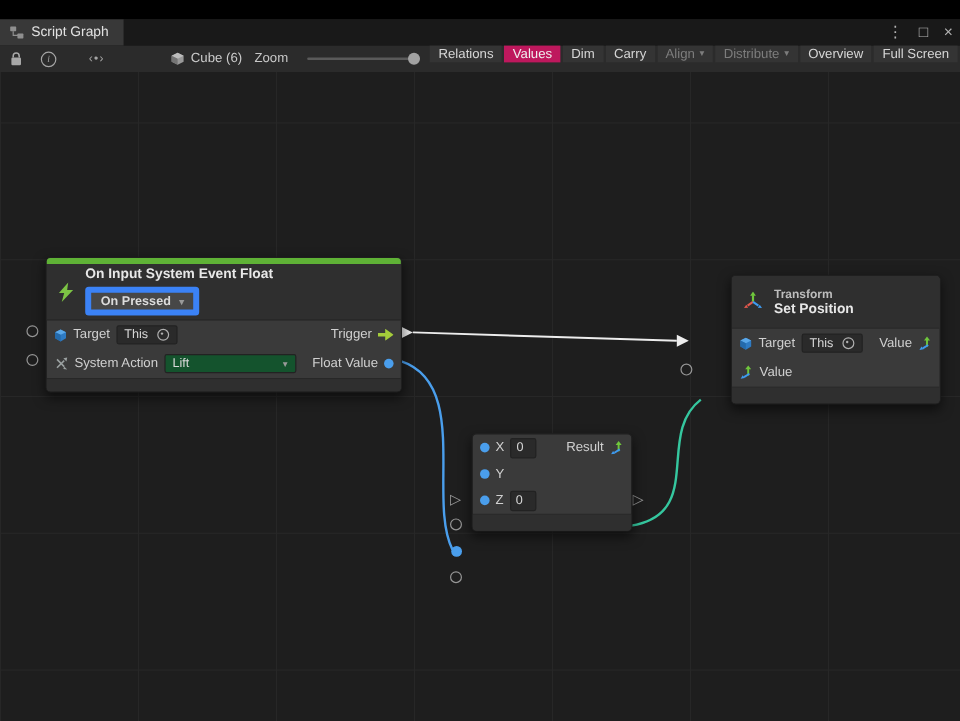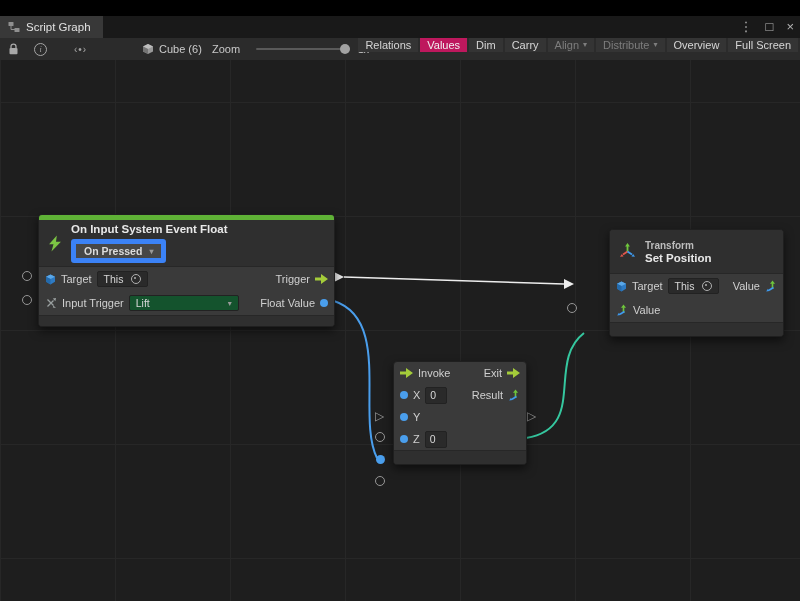--- a/index.html
+++ b/index.html
@@ -211,53 +211,35 @@
       </div>
       <div class="row h24">
         <div class="pg">
           <span class="icon">
             <svg width="12" height="12" viewBox="0 0 12 12">
               <path d="M2.5 9.5l6-6M2.5 2.5l6 6" stroke="#9aa0a0" stroke-width="1.3" fill="none"></path>
               <path d="M11 1L7.8 1.6l2.6 2.6z" fill="#9aa0a0"></path>
               <path d="M11 11L8.4 8.4 7.8 10.4z" fill="#9aa0a0"></path>
             </svg>
           </span>
-          <span class="plabel">Input Trigger</span>
+          <span class="plabel">System Action</span>
           <span class="dd wide">
             <span>Lift</span>
             <span class="arr">▾</span>
           </span>
         </div>
         <div class="pg">
           <span class="plabel">Float Value</span>
           <span class="dot-blue"></span>
         </div>
       </div>
       <div class="node-footer"></div>
     </div>
 
     <div class="node" style="left:393px;top:301px;width:132px">
-      <div class="row h22">
-        <div class="pg">
-          <span class="icon">
-            <svg width="13" height="10" viewBox="0 0 13 10">
-                <path d="M0 3.5h6V0l7 5-7 5V6.5H0z" fill="#a4cc3a"></path>
-              </svg>
-          </span>
-          <span class="plabel">Invoke</span>
-        </div>
-        <div class="pg">
-          <span class="plabel">Exit</span>
-          <span class="icon">
-            <svg width="13" height="10" viewBox="0 0 13 10">
-                <path d="M0 3.5h6V0l7 5-7 5V6.5H0z" fill="#a4cc3a"></path>
-              </svg>
-          </span>
-        </div>
-      </div>
       <div class="row h22">
         <div class="pg">
           <span class="dot-blue"></span>
           <span class="plabel">X</span>
           <span class="field">0</span>
         </div>
         <div class="pg">
           <span class="plabel">Result</span>
           <span class="icon">
             <svg width="12" height="12" viewBox="0 0 12 12">

